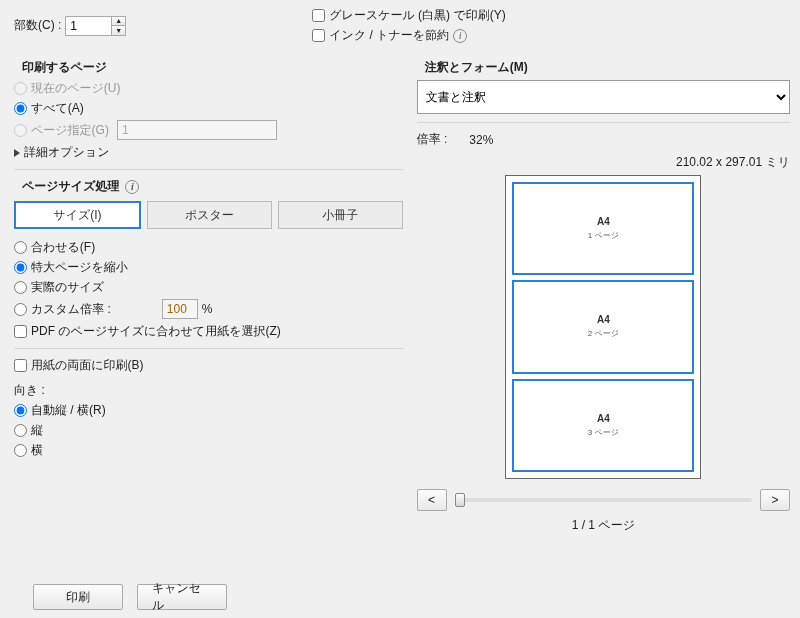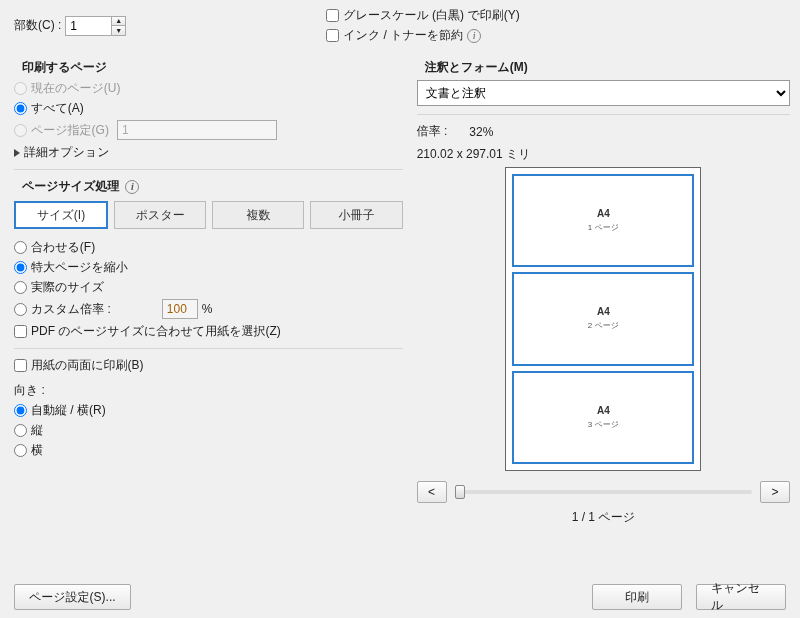--- a/index.html
+++ b/index.html
@@ -49,21 +49,21 @@
   .spin .arrows div {
     width: 15px; flex: 1; border: 1px solid #aaa;
     background: linear-gradient(#fdfdfd,#e5e5e5);
     display:flex;align-items:center;justify-content:center;font-size:7px;line-height:1;
   }
   .spin .arrows div:first-child{border-bottom:none;}
   .text-input {
     height: 20px; border: 1px solid #aaa; padding: 0 4px; font-size: 12px;
   }
   select.combo {
-    width: 100%; height: 26px; border: 1px solid #999; background:#fff;
+    width: 100%; height: 34px; border: 1px solid #999; background:#fff;
     font-size: 12px; padding: 0 4px;
   }
   .hr { border-top: 1px solid #d6d6d6; margin: 8px 0; }
   .info-icon {
     display:inline-flex; width:14px; height:14px; border:1px solid #888;
     border-radius:50%; align-items:center; justify-content:center;
     font-size:10px; color:#555; font-style:italic; font-family:Georgia,serif;
     margin-left:4px;
   }
   .tri { display:inline-block; width:0;height:0;
@@ -96,21 +96,21 @@
     padding: 0 14px;
   }
   .footer .right { display:flex; gap:14px;margin-left:19px; }
   .footer .btn { width: 90px; }
   .opt { display:flex; align-items:center; margin: 3px 0; }
 </style>
 </head>
 <body>
 
 <div class="top-area">
-  <div class="row" style="gap:30px; align-items:center;">
+  <div class="row" style="gap:16px; align-items:center;">
     <div class="row">
       <span>部数(C) :</span>
       <span style="width:4px;"></span>
       <span class="spin">
         <input type="text" value="1" style="">
         <span class="arrows">
           <div>▲</div>
           <div>▼</div>
         </span>
       </span>
@@ -154,21 +154,20 @@
 
     <div class="hr"></div>
 
     <div class="row section-title" style="gap:2px;">
       <span>ページサイズ処理</span>
       <span class="info-icon">i</span>
     </div>
     <div class="tab-row" style="margin:6px 0 10px 0;">
       <div class="tab active">サイズ(I)</div>
       <div class="tab">ポスター</div>
-      <div class="tab">複数</div>
       <div class="tab">小冊子</div>
     </div>
     <div class="opt">
       <input type="radio" name="sz" style="">
       <label>合わせる(F)</label>
     </div>
     <div class="opt">
       <input type="radio" name="sz" checked="" style="">
       <label>特大ページを縮小</label>
     </div>
@@ -216,21 +215,21 @@
     <select class="combo">
       <option>文書と注釈</option>
     </select>
 
     <div class="hr"></div>
 
     <div class="row" style="gap:22px;">
       <span>倍率 :</span>
       <span>32%</span>
     </div>
-    <div style="text-align:left; margin:6px 0 4px 0;">210.02 x 297.01 ミリ</div>
+    <div style="text-align:right; margin:6px 0 4px 0;">210.02 x 297.01 ミリ</div>
 
     <div class="preview-border">
       <div class="pg">
         <div class="t">A4</div>
         <div>1 ページ</div>
       </div>
       <div class="pg">
         <div class="t">A4</div>
         <div>2 ページ</div>
       </div>
@@ -245,18 +244,17 @@
       <div class="slider-track">
         <div class="slider-thumb"></div>
       </div>
       <span class="btn small" style="width:30px;padding:0;">&gt;</span>
     </div>
     <div style="text-align:center; margin-top:6px;">1 / 1 ページ</div>
   </div>
 </div>
 
 <div class="footer">
-  <span class="btn" style="width:auto;">ページ設定(S)...</span>
   <div class="right">
     <span class="btn">印刷</span>
     <span class="btn">キャンセル</span>
   </div>
 </div>
 
 </body></html>

